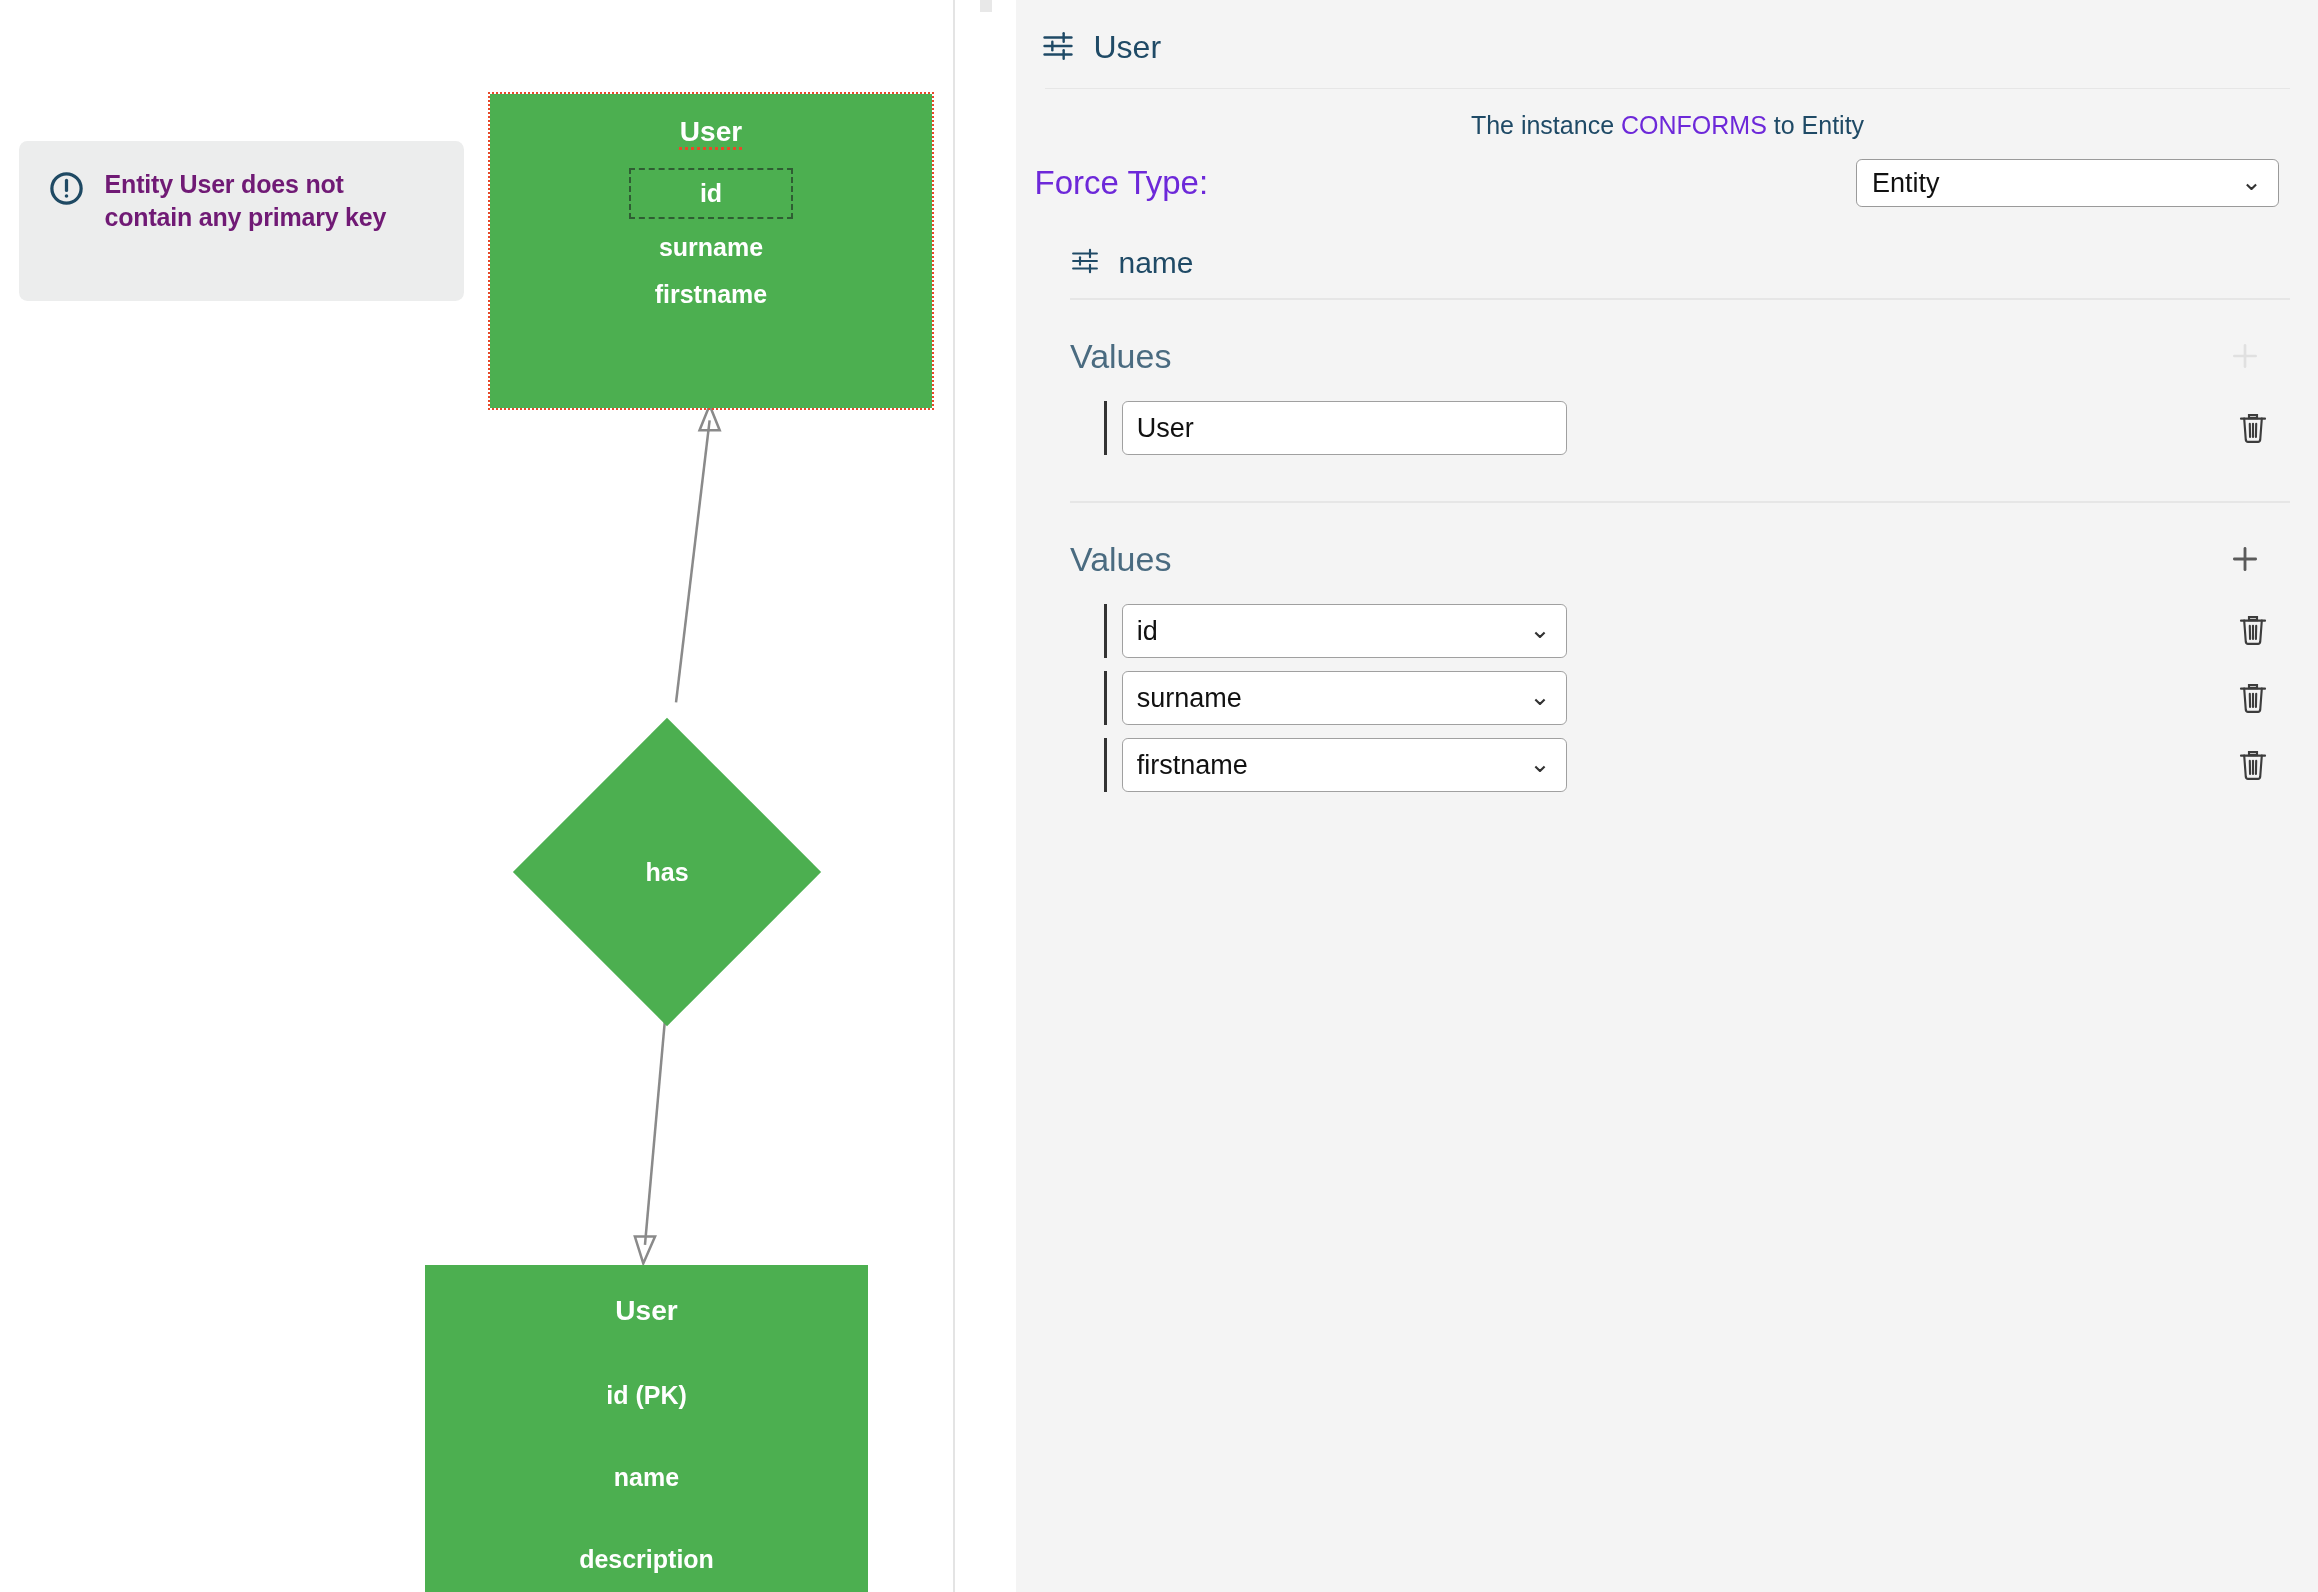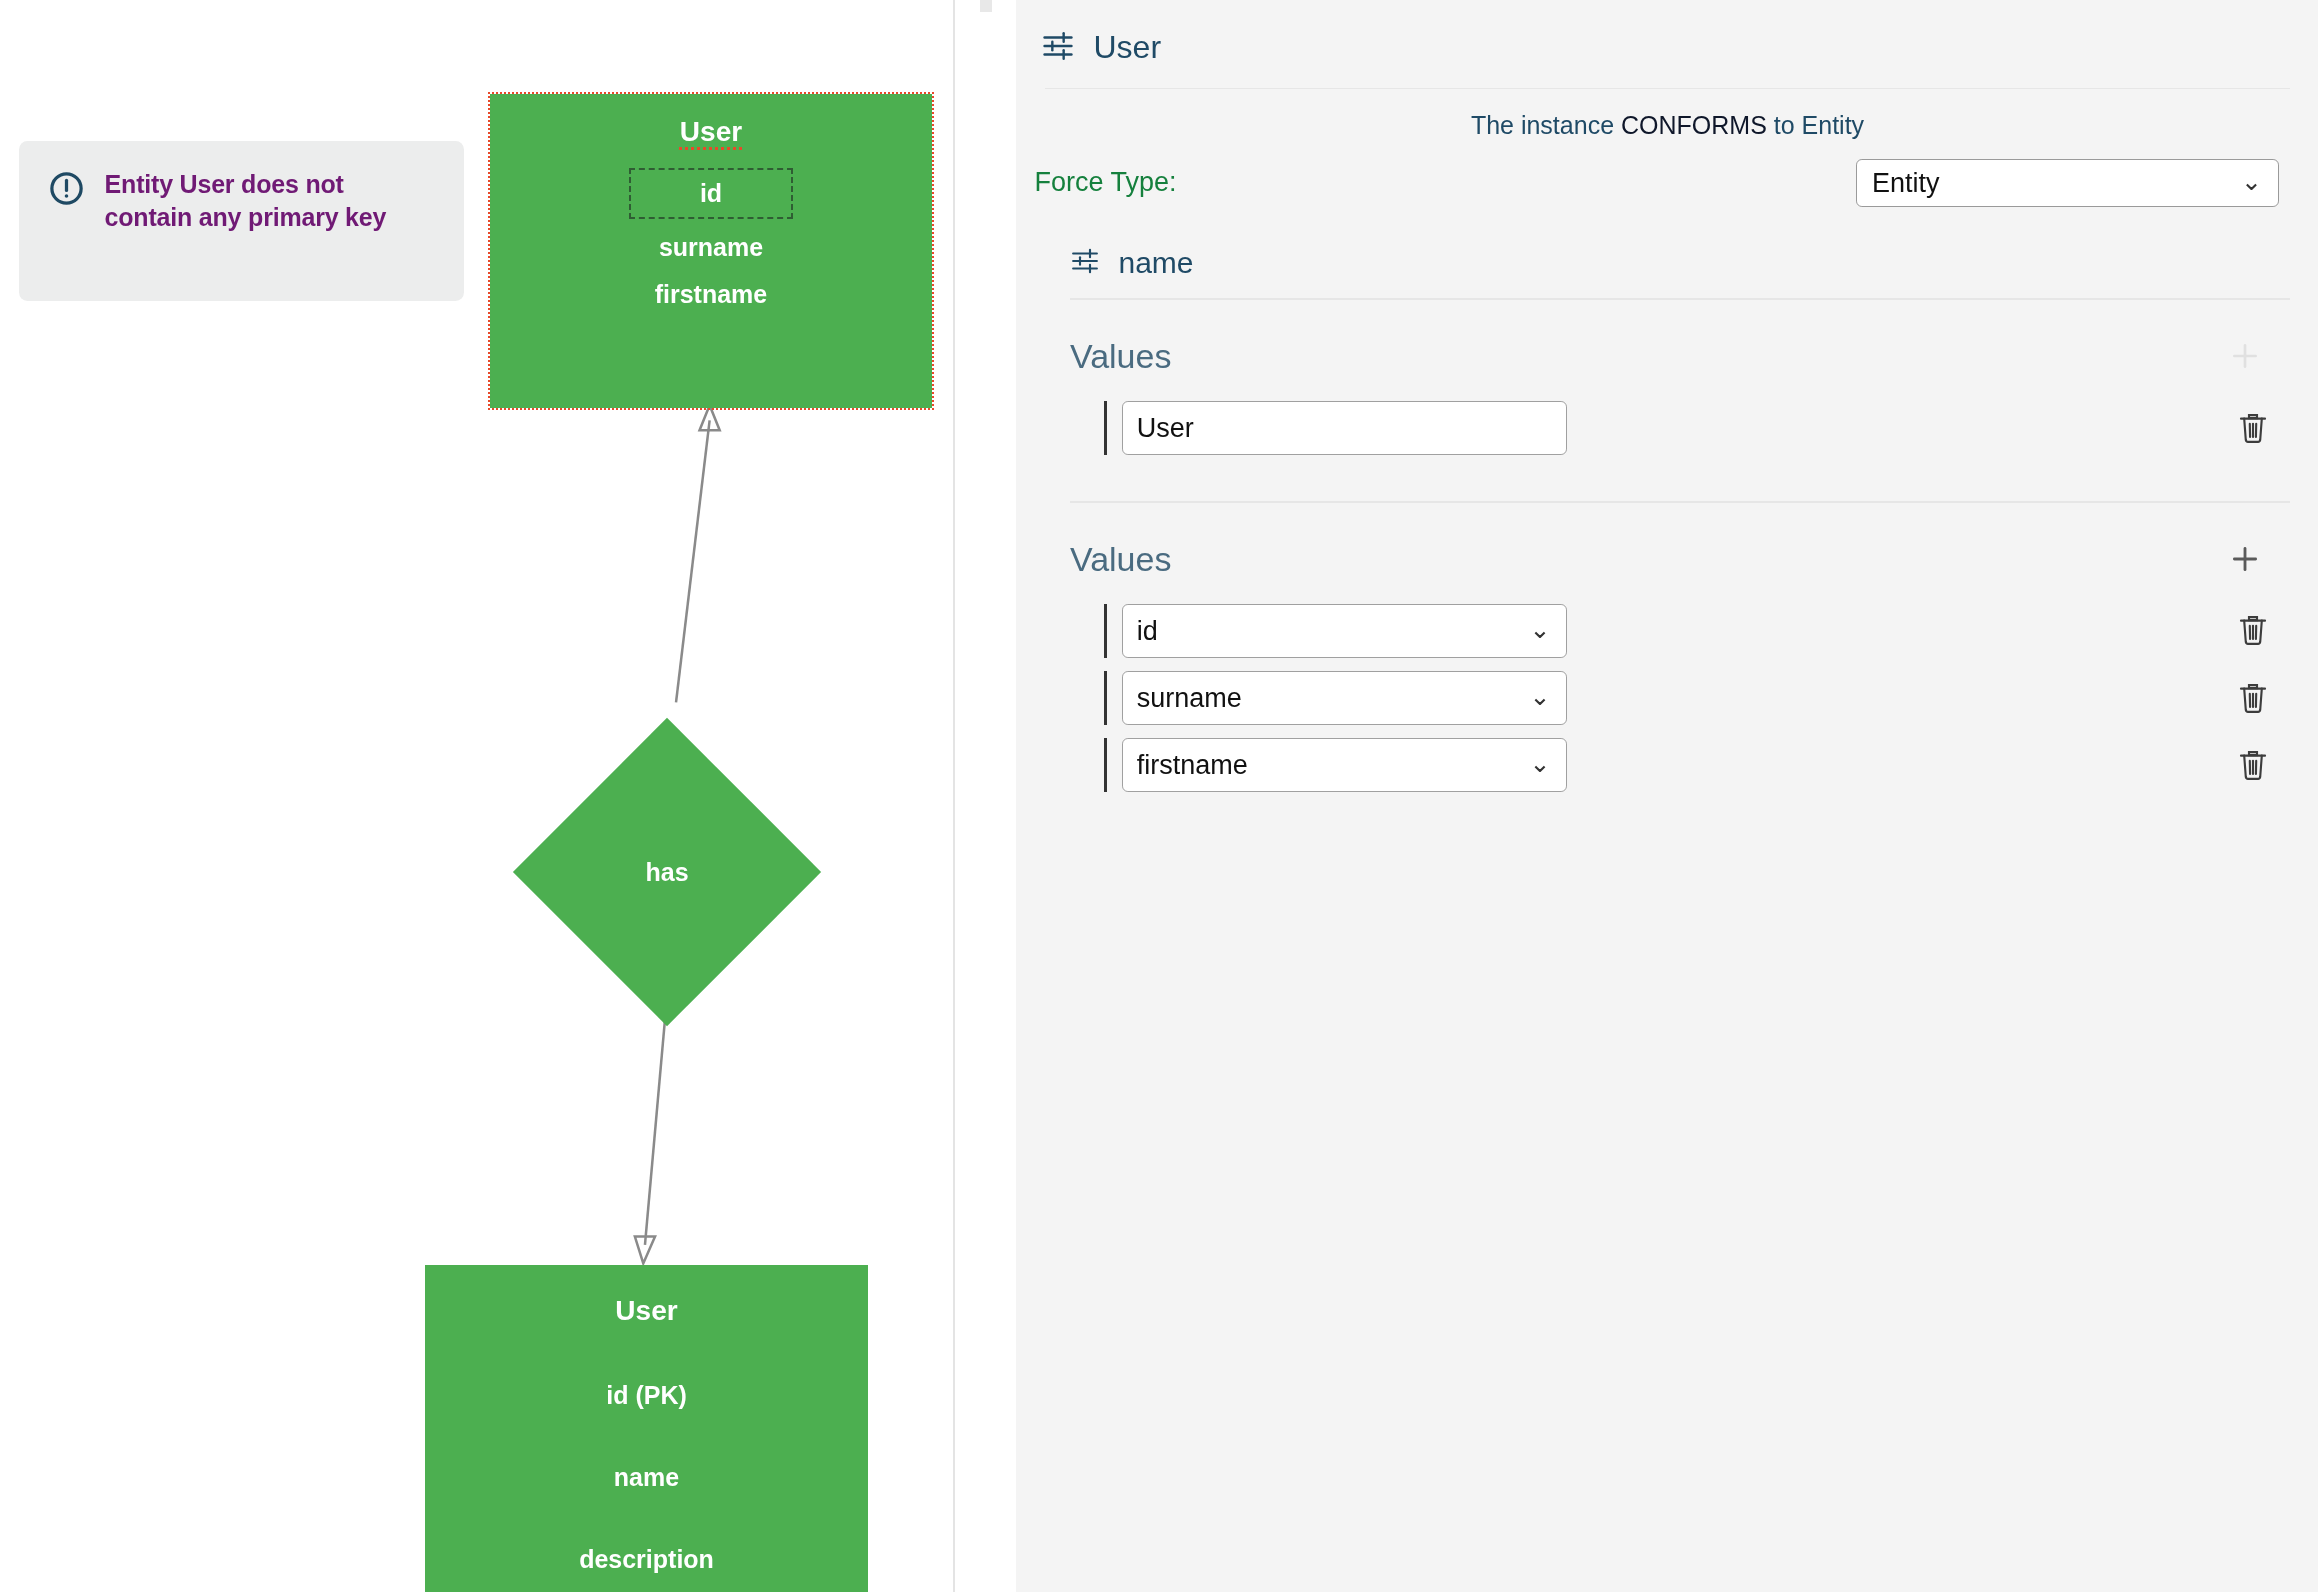--- a/index.html
+++ b/index.html
@@ -135,27 +135,27 @@
     margin: 22px 28.6px 0 28.6px;
     height: 1.7px; background: #e6e6e6;
   }
 
   #conform-line {
     text-align: center;
     font-size: 25px;
     color: #1f4a66;
     padding: 22px 0 0 0;
   }
-  #conform-line .kw { color: #0f172a; }
+  #conform-line .kw { color: #6d28d9; }
 
   #force-row {
     display: flex; align-items: center;
     padding: 18.5px 40px 0 18.5px;
   }
-  #force-label { font-size: 27px; color: #15803d; flex: 0 0 auto; }
+  #force-label { font-size: 33px; color: #6d28d9; flex: 0 0 auto; }
   #force-spacer { flex: 1 1 auto; }
   #force-select {
     width: 423px; height: 48px;
     font-size: 27px;
     font-family: "Liberation Sans", sans-serif;
     padding: 0 15px;
     border: 1.7px solid #9a9a9a;
     border-radius: 5.9px;
     background: #fff;
     color: #111;

